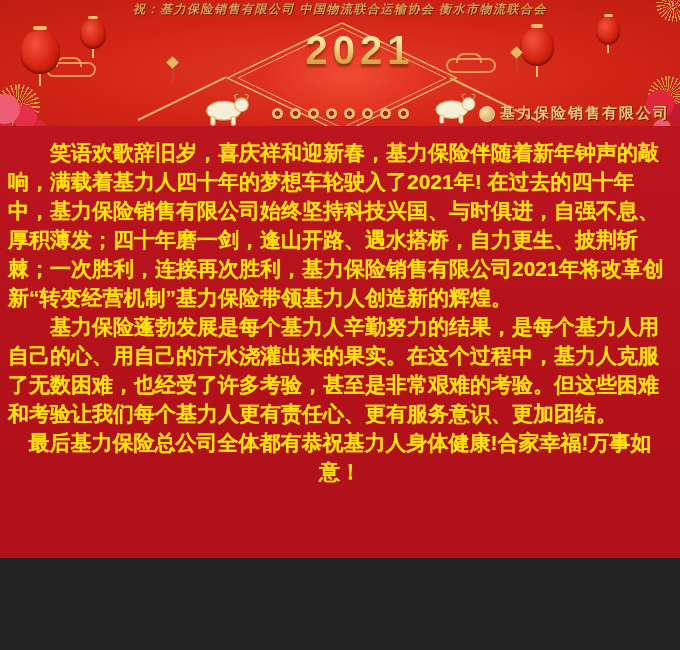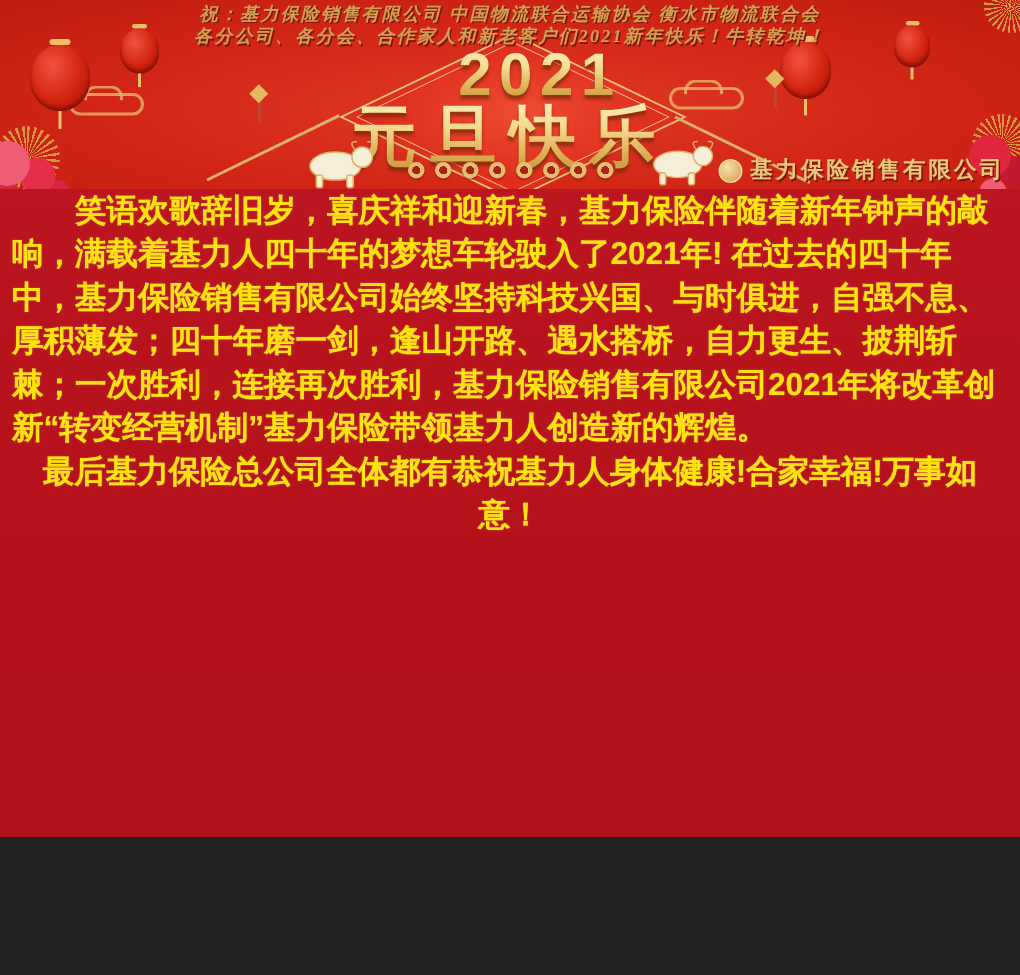--- a/index.html
+++ b/index.html
@@ -103,21 +103,21 @@
     font-size:15px;font-weight:bold;letter-spacing:2px;color:#e9c778;
     text-shadow:1px 1px 0 #7e1508;white-space:nowrap;
   }
   .logo-dot{
     width:14px;height:14px;border-radius:50%;flex:none;
     background:radial-gradient(circle at 35% 35%, #f6e1ae, #cf9e48);
     border:1px solid #f2d89a;
   }
   
   .letter{
-    box-sizing:border-box;width:680px;height:518px;padding:0 8px 0;
+    box-sizing:border-box;width:680px;height:518px;padding:12px 8px 0;
     background:linear-gradient(180deg,#bb1520 0%, #b5121b 40%, #ad1019 100%);
   }
   .letter p{
     margin:0;text-indent:2em;
     font-size:21px;line-height:29px;font-weight:bold;color:#ffe30a;
     text-shadow:0 0 1px rgba(255,248,210,.45);
     letter-spacing:0;
   }
   .letter p.centered{text-indent:0;text-align:center;}
   
@@ -127,29 +127,27 @@
 </style>
 <title>2021 元旦快乐</title></head>
 <body>
 
 <div class="stage">
 
   <header class="banner">
 
     <div class="script-lines">
       <div class="script-line">祝：基力保险销售有限公司 中国物流联合运输协会 衡水市物流联合会</div>
-      <div class="script-line">各分公司、各分会、合作家人和新老客户们2021新年快乐！牛转乾坤！</div>
     </div>
 
     <div class="diamond"></div>
     <div class="ray ray-left"></div>
     <div class="ray ray-right"></div>
 
     <div class="year gold-text">2021</div>
-    <div class="btitle gold-text">元旦快乐</div>
 
     <div class="dots">
       <span class="dot"></span>
       <span class="dot"></span>
       <span class="dot"></span>
       <span class="dot"></span>
       <span class="dot"></span>
       <span class="dot"></span>
       <span class="dot"></span>
       <span class="dot"></span>
@@ -218,17 +216,18 @@
     <div class="burst" style="left:656px;top:-14px;width:36px;height:36px;"></div>
 
     <div class="company">
       <span class="logo-dot"></span>
       <span>基力保险销售有限公司</span>
     </div>
   </header>
 
   <main class="letter">
     <p>笑语欢歌辞旧岁，喜庆祥和迎新春，基力保险伴随着新年钟声的敲响，满载着基力人四十年的梦想车轮驶入了2021年! 在过去的四十年中，基力保险销售有限公司始终坚持科技兴国、与时俱进，自强不息、厚积薄发；四十年磨一剑，逢山开路、遇水搭桥，自力更生、披荆斩棘；一次胜利，连接再次胜利，基力保险销售有限公司2021年将改革创新“转变经营机制”基力保险带领基力人创造新的辉煌。</p>
+    <p>基力保险蓬勃发展是每个基力人辛勤努力的结果，是每个基力人用自己的心、用自己的汗水浇灌出来的果实。在这个过程中，基力人克服了无数困难，也经受了许多考验，甚至是非常艰难的考验。但这些困难和考验让我们每个基力人更有责任心、更有服务意识、更加团结。</p>
     <p class="centered">最后基力保险总公司全体都有恭祝基力人身体健康!合家幸福!万事如意！</p>
   </main>
 
   <footer class="strip"></footer>
 </div>
 
 </body></html>

